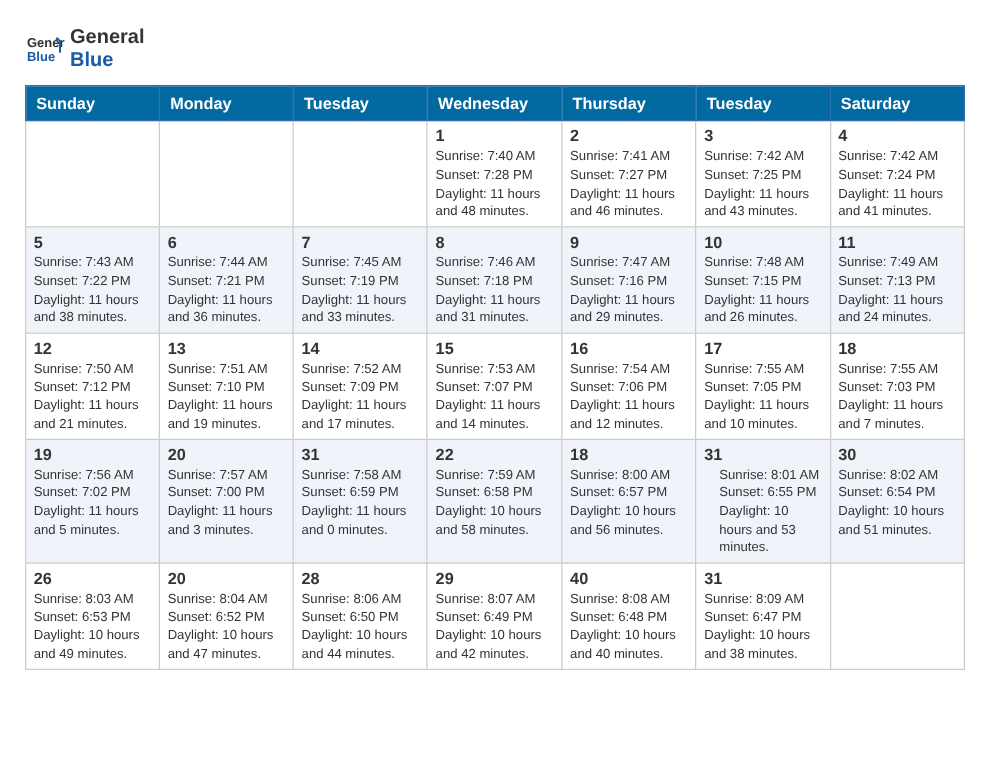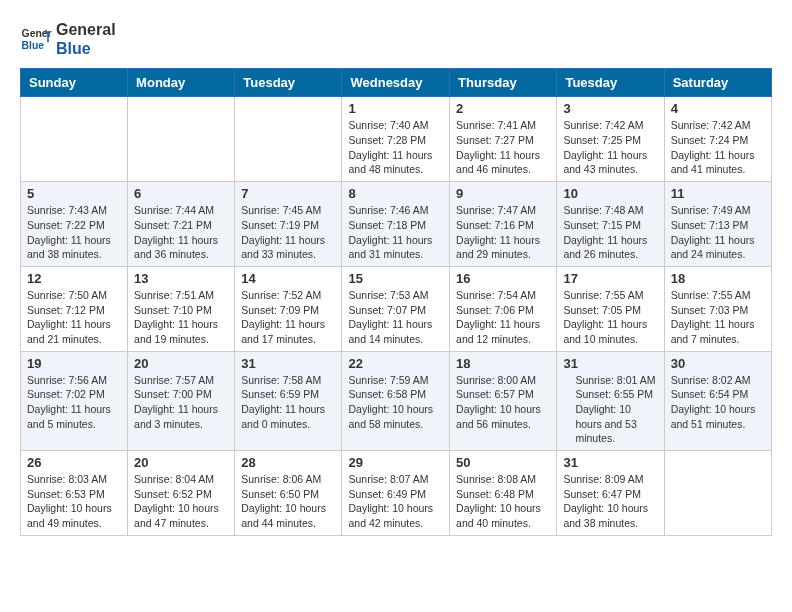--- a/index.html
+++ b/index.html
@@ -292,21 +292,21 @@
 Sunset: 6:50 PM
 Daylight: 10 hours and 44 minutes.</div>
         </td>
         <td>
           <span class="day-number">29</span>
           <div class="day-info" style="white-space: pre-line;">Sunrise: 8:07 AM
 Sunset: 6:49 PM
 Daylight: 10 hours and 42 minutes.</div>
         </td>
         <td>
-          <span class="day-number">50</span>
+          <span class="day-number">40</span>
           <div class="day-info" style="white-space: pre-line;">Sunrise: 8:08 AM
 Sunset: 6:48 PM
 Daylight: 10 hours and 40 minutes.</div>
         </td>
         <td>
           <span class="day-number">31</span>
           <div class="day-info" style="white-space: pre-line;">Sunrise: 8:09 AM
 Sunset: 6:47 PM
 Daylight: 10 hours and 38 minutes.</div>
         </td>

